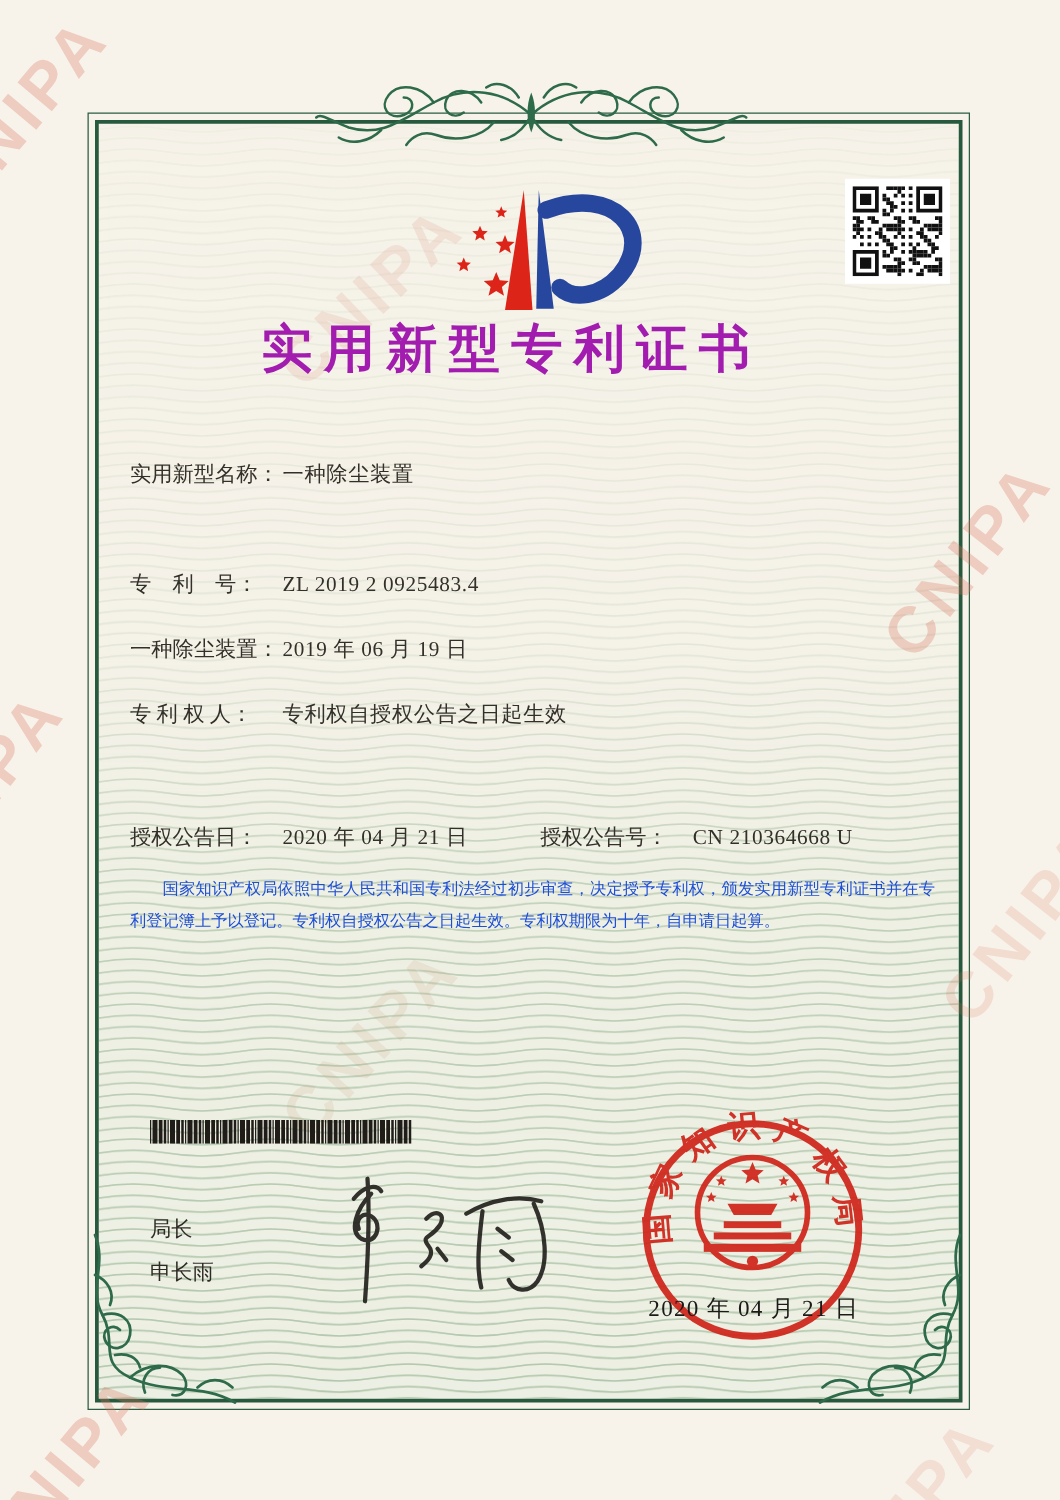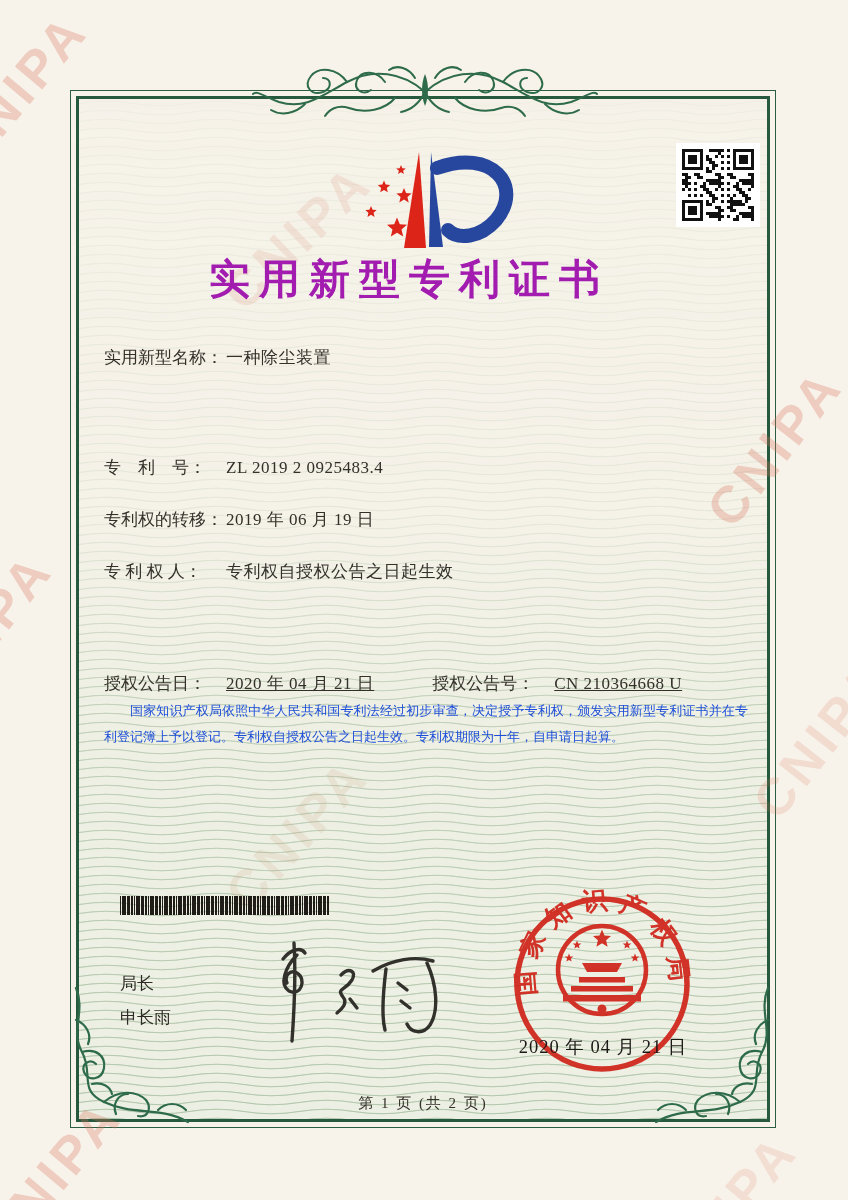--- a/index.html
+++ b/index.html
@@ -327,33 +327,33 @@
         <rect x="69" y="66" width="3" height="3" fill="#111"></rect>
         <rect x="36" y="69" width="3" height="3" fill="#111"></rect>
         <rect x="51" y="69" width="3" height="3" fill="#111"></rect>
         <rect x="54" y="69" width="3" height="3" fill="#111"></rect>
         <rect x="69" y="69" width="3" height="3" fill="#111"></rect>
       </svg>
   </div>
 
   <div class="abs content title">实用新型专利证书</div>
 
-  <div class="abs content row" style="top:346px;font-family:Liberation Serif, serif;">
+  <div class="abs content row" style="top:368px;font-family:Liberation Serif, serif;">
     <span class="lbl">实用新型名称：</span><span class="val">一种除尘装置</span>
   </div>
   <div class="abs content row" style="top:456px;">
     <span class="lbl">专　利　号：</span><span class="val">ZL 2019 2 0925483.4</span>
   </div>
   <div class="abs content row" style="top:508px;">
-    <span class="lbl">专利权的转移：</span><span class="val">2019 年 06 月 19 日</span>
+    <span class="lbl">一种除尘装置：</span><span class="val">2019 年 06 月 19 日</span>
   </div>
   <div class="abs content row" style="top:560px;">
     <span class="lbl">专 利 权 人：</span><span class="val">专利权自授权公告之日起生效</span>
   </div>
-  <div class="abs content row" style="top:672px;text-decoration:underline;">
+  <div class="abs content row" style="top:658px;">
     <span class="lbl">授权公告日：</span><span class="val">2020 年 04 月 21 日</span><span class="lbl lbl2">授权公告号：</span><span class="val">CN 210364668 U</span>
   </div>
 
   <div class="abs content paras">
     <p>国家知识产权局依照中华人民共和国专利法经过初步审查，决定授予专利权，颁发实用新型专利证书并在专利登记簿上予以登记。专利权自授权公告之日起生效。专利权期限为十年，自申请日起算。</p>
   </div>
 
   <div class="abs content barcode" id="barcode">
       <span class="bar" style="width: 1px;"></span>
       <span class="gap" style="width: 1px;"></span>
@@ -512,15 +512,14 @@
         </g>
       <path d="M577,968 L617,968 L612,977 L582,977 Z"></path>
       <rect x="574" y="982" width="46" height="5.5"></rect>
       <rect x="566" y="991" width="62" height="5.5"></rect>
       <rect x="558" y="1000" width="78" height="6.5"></rect>
       <circle cx="597" cy="1014" r="4.5"></circle>
     </g>
   </svg>
   <div class="abs seal-date">2020 年 04 月 21 日</div>
 
-  <div class="abs content footer-page">第 1 页 (共 2 页)</div>
 
 </div>
 
 </body></html>

